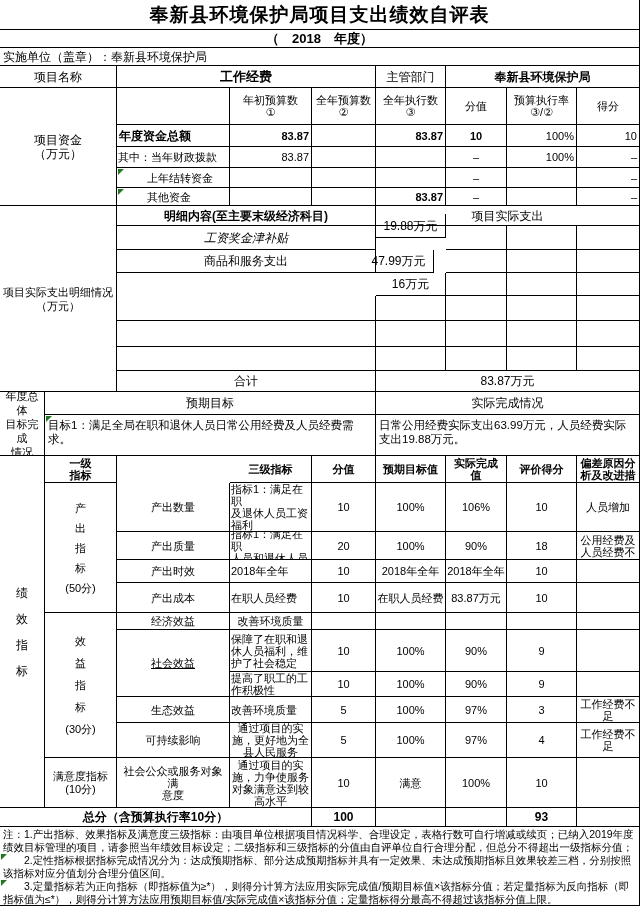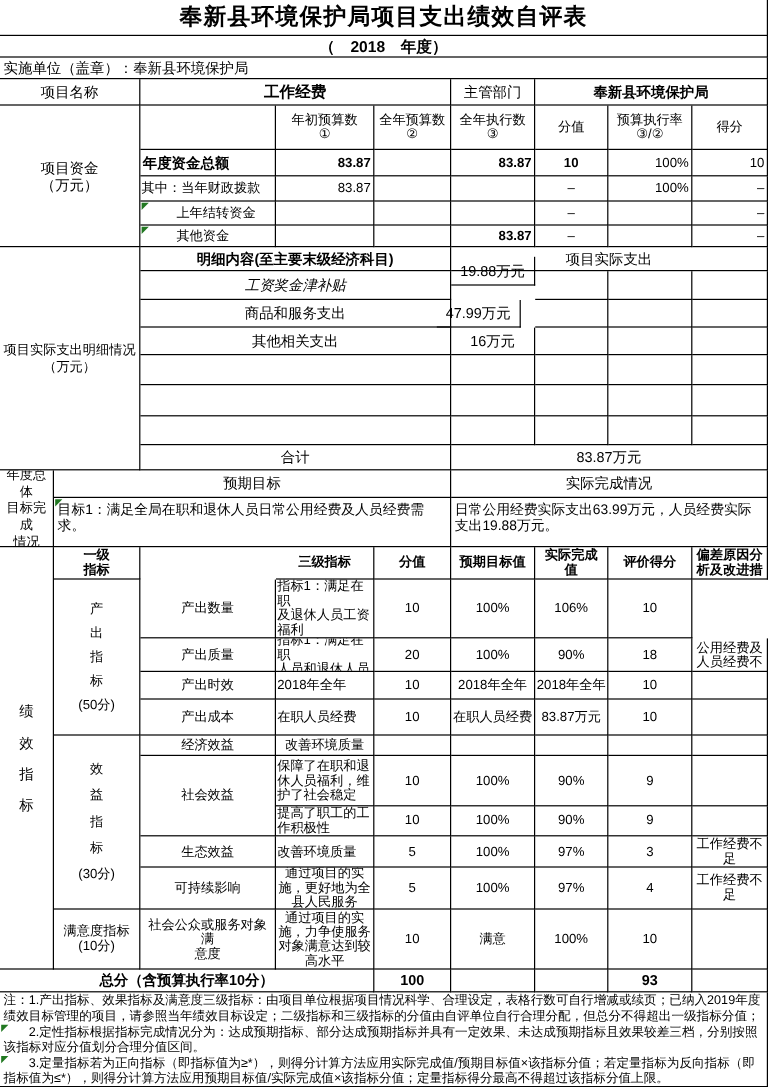--- a/index.html
+++ b/index.html
@@ -98,21 +98,20 @@
   <div class="c" style="left:446px;top:226px;width:61px;height:24px;"></div>
   <div class="c" style="left:507px;top:226px;width:70px;height:24px;"></div>
   <div class="c" style="left:577px;top:226px;width:63px;height:24px;"></div>
 
   <div class="c f12" style="left:117px;top:250px;width:259px;height:23px;">商品和服务支出</div>
   <div class="c f12" style="left:364px;top:250px;width:70px;height:23px;">47.99万元</div>
   <div class="c" style="left:446px;top:250px;width:61px;height:23px;"></div>
   <div class="c" style="left:507px;top:250px;width:70px;height:23px;"></div>
   <div class="c" style="left:577px;top:250px;width:63px;height:23px;"></div>
 
-  <div class="c f12" style="left:117px;top:273px;width:259px;height:23px;">其他相关支出</div>
   <div class="c f12" style="left:376px;top:273px;width:70px;height:23px;">16万元</div>
   <div class="c" style="left:446px;top:273px;width:61px;height:23px;"></div>
   <div class="c" style="left:507px;top:273px;width:70px;height:23px;"></div>
   <div class="c" style="left:577px;top:273px;width:63px;height:23px;"></div>
 
   <div class="c" style="left:117px;top:296px;width:259px;height:25px;"></div>
   <div class="c" style="left:376px;top:296px;width:70px;height:25px;"></div>
   <div class="c" style="left:446px;top:296px;width:61px;height:25px;"></div>
   <div class="c" style="left:507px;top:296px;width:70px;height:25px;"></div>
   <div class="c" style="left:577px;top:296px;width:63px;height:25px;"></div>
@@ -171,20 +170,21 @@
 (10分)</div>
 
   <div class="c" style="left:117px;top:483px;width:113px;height:49px;">产出数量</div>
   <div class="c l" style="left:230px;top:483px;width:82px;height:49px;padding:0 1px;">指标1：满足在职
 及退休人员工资
 福利</div>
   <div class="c" style="left:312px;top:483px;width:64px;height:49px;">10</div>
   <div class="c" style="left:376px;top:483px;width:70px;height:49px;">100%</div>
   <div class="c" style="left:446px;top:483px;width:61px;height:49px;">106%</div>
   <div class="c" style="left:507px;top:483px;width:70px;height:49px;">10</div>
+  <div class="c" style="left:577px;top:483px;width:63px;height:49px;padding:0 1px;">人员增加</div>
 
   <div class="c" style="left:117px;top:532px;width:113px;height:28px;">产出质量</div>
   <div class="c l" style="left:230px;top:532px;width:82px;height:28px;padding:0 1px;">指标1：满足在职
 人员和退休人员</div>
   <div class="c" style="left:312px;top:532px;width:64px;height:28px;">20</div>
   <div class="c" style="left:376px;top:532px;width:70px;height:28px;">100%</div>
   <div class="c" style="left:446px;top:532px;width:61px;height:28px;">90%</div>
   <div class="c" style="left:507px;top:532px;width:70px;height:28px;">18</div>
   <div class="c" style="left:577px;top:532px;width:63px;height:28px;padding:0 1px;">公用经费及
 人员经费不</div>
@@ -206,21 +206,21 @@
   <div class="c" style="left:577px;top:583px;width:63px;height:30px;"></div>
 
   <div class="c" style="left:117px;top:613px;width:113px;height:17px;">经济效益</div>
   <div class="c" style="left:230px;top:613px;width:82px;height:17px;padding:0 1px;">改善环境质量</div>
   <div class="c" style="left:312px;top:613px;width:64px;height:17px;"></div>
   <div class="c" style="left:376px;top:613px;width:70px;height:17px;"></div>
   <div class="c" style="left:446px;top:613px;width:61px;height:17px;"></div>
   <div class="c" style="left:507px;top:613px;width:70px;height:17px;"></div>
   <div class="c" style="left:577px;top:613px;width:63px;height:17px;"></div>
 
-  <div class="c" style="left:117px;top:630px;width:113px;height:67px;">社会效益</div>
+  <div class="c" style="left:117px;top:630px;width:113px;height:67px;text-decoration:underline;">社会效益</div>
   <div class="c l" style="left:230px;top:630px;width:82px;height:42px;padding:0 1px;">保障了在职和退
 休人员福利，维
 护了社会稳定</div>
   <div class="c" style="left:312px;top:630px;width:64px;height:42px;">10</div>
   <div class="c" style="left:376px;top:630px;width:70px;height:42px;">100%</div>
   <div class="c" style="left:446px;top:630px;width:61px;height:42px;">90%</div>
   <div class="c" style="left:507px;top:630px;width:70px;height:42px;">9</div>
   <div class="c" style="left:577px;top:630px;width:63px;height:42px;"></div>
 
   <div class="c l" style="left:230px;top:672px;width:82px;height:25px;padding:0 1px;">提高了职工的工

